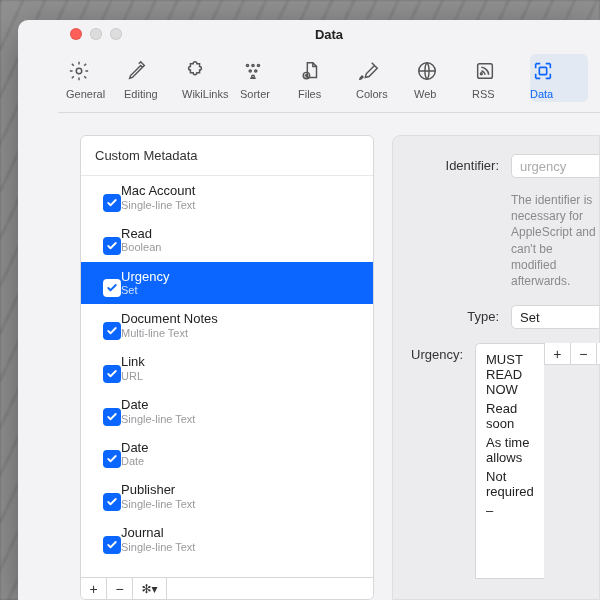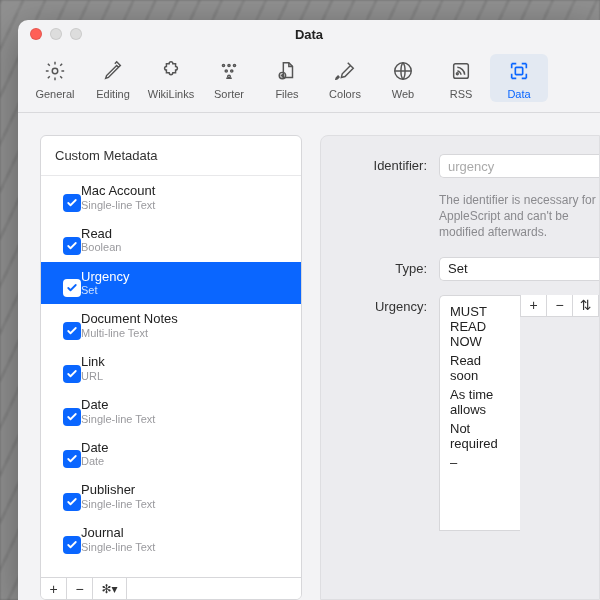--- a/index.html
+++ b/index.html
@@ -1,32 +1,32 @@
 <!DOCTYPE html>
 <html><head>
 <meta charset="utf-8">
 <style>
   * { box-sizing: border-box; margin: 0; padding: 0; font-family: -apple-system, BlinkMacSystemFont, "Segoe UI", sans-serif; }
   body { width: 600px; height: 600px; overflow: hidden; background: #6b6b6b; position: relative; }
   .backdrop { position: absolute; inset: 0; background: repeating-linear-gradient(115deg, #888 0 2px, #aaa 2px 20px); filter: blur(1px) contrast(0.6) brightness(0.95); }
-  .window { position: absolute; top: 20px; left: 18px; right: 0; bottom: 0; background: #f3f3f5; border-radius: 10px 0 0 0; box-shadow: 0 10px 40px rgba(0,0,0,0.35); overflow: hidden; display: flex; flex-direction: column; }
+  .window { position: absolute; top: 20px; left: 18px; right: 0; bottom: 0; background: #f3f3f5; border-radius: 10px 0 0 0; box-shadow: 0 10px 40px rgba(0,0,0,0.35); overflow: hidden; display: flex; flex-direction: column; padding-left: 40px; }
   .titlebar { height: 28px; display: flex; align-items: center; padding: 0 12px; position: relative; }
   .traffic { display: flex; gap: 8px; }
   .dot { width: 12px; height: 12px; border-radius: 50%; }
   .dot.red { background: #ff5f57; border: 0.5px solid rgba(0,0,0,0.1); }
   .dot.grey { background: #ddd; border: 0.5px solid rgba(0,0,0,0.08); }
   .title { position: absolute; left: 0; right: 0; text-align: center; font-size: 13px; font-weight: 600; color: #222; pointer-events: none; }
   .toolbar { display: flex; gap: 0; padding: 6px 8px 10px 8px; border-bottom: 1px solid #d9d9dc; }
-  .tool { width: 58px; display: flex; flex-direction: column; align-items: center; gap: 4px; font-size: 11px; color: #555; border-radius: 6px; padding: 4px 0 2px 0; }
+  .tool { width: 58px; display: flex; flex-direction: column; gap: 4px; font-size: 11px; color: #555; border-radius: 6px; padding: 4px 0 2px 0; }
   .tool .ico { width: 26px; height: 26px; display: flex; align-items: center; justify-content: center; color: #555;}
   .tool.active { background: #e3e9f2; }
   .tool.active .lbl { color: #0a66ff; }
   .tool.active .ico { color: #0a66ff; }
   .content { flex: 1; display: flex; gap: 18px; padding: 22px 0 0 22px; min-height: 0; }
-  .left { width: 262px; display: flex; flex-direction: column; border: 1px solid #d7d7da; border-radius: 6px; background: #fff; overflow: hidden; }
+  .left { width: 294px; display: flex; flex-direction: column; border: 1px solid #d7d7da; border-radius: 6px; background: #fff; overflow: hidden; }
   .left-header { padding: 12px 14px; font-size: 13px; color: #333; border-bottom: 1px solid #e8e8ea; }
   .list { flex: 1; overflow: auto; }
   .row { display: flex; align-items: flex-end; padding: 7px 10px 7px 22px; }
   .row.sel { background: #0a66ff; }
   .row.sel .name { color: #fff; }
   .row.sel .sub { color: rgba(255,255,255,0.8); }
   .chk { width: 18px; height: 18px; border-radius: 4px; background: #0a66ff; display: flex; align-items: center; justify-content: center; flex-shrink: 0; margin-top: 1px; }
   .row.sel .chk { background: #fff; }
   .chk svg { width: 12px; height: 12px; }
   .chk path { stroke: #fff; stroke-width: 2.4; fill: none; stroke-linecap: round; stroke-linejoin: round; }

